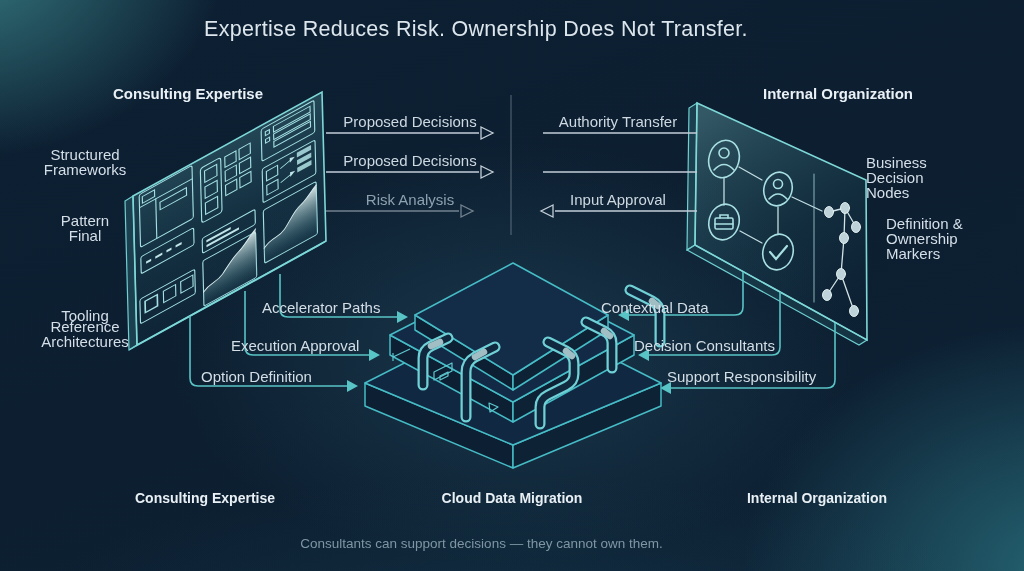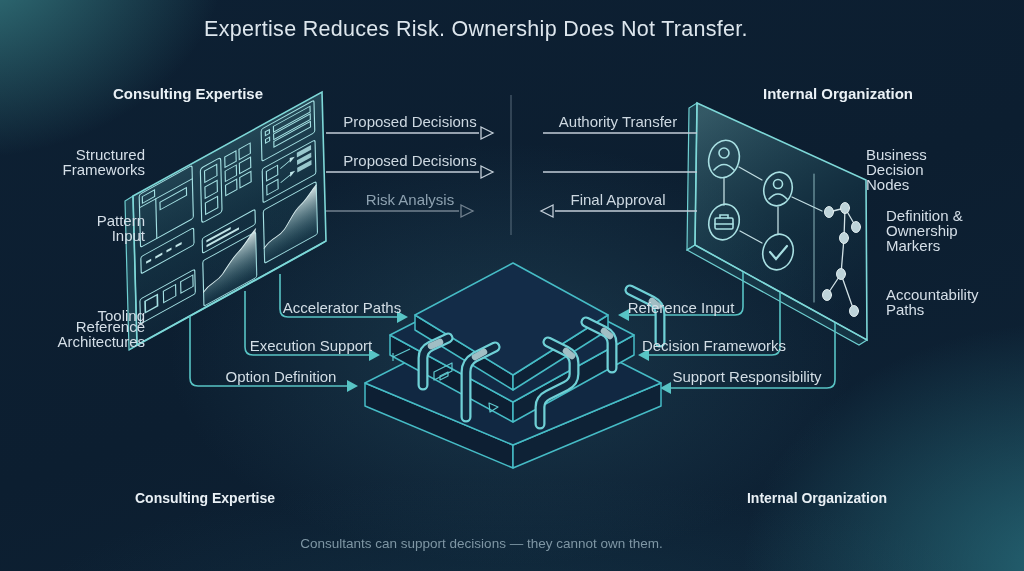--- a/index.html
+++ b/index.html
@@ -13,25 +13,25 @@
       radial-gradient(700px 200px at 50% 108%, rgba(30,80,100,.25), rgba(30,80,100,0) 70%),
       linear-gradient(160deg,#0d2033 0%,#0c1e30 52%,#0e2336 100%);
   }
   .stage *{box-sizing:border-box;}
   svg{position:absolute;left:0;top:0;}
   .label{position:absolute;color:#d5dfe8;font-size:15px;line-height:15px;}
   .main-title{left:0;top:22px;width:952px;text-align:center;font-size:21.5px;
     color:#dde6ed;letter-spacing:.3px;}
   .panel-title{font-weight:bold;font-size:15px;color:#eaf1f6;text-align:center;width:160px;}
   .side-label{white-space:pre-line;width:120px;}
-  .side-label.right{text-align:left;}
-  .side-label.left{text-align:right;}
+  .side-label.right{text-align:left;margin-top:8px;}
+  .side-label.left{text-align:center;}
   .flow-label{width:160px;text-align:center;color:#cdd8e1;}
   .flow-label.dim{color:#8da1b0;}
-  .teal-label{width:160px;text-align:center;color:#d3dee6;}
+  .teal-label{width:160px;color:#d3dee6;}
   .footer-label{font-weight:bold;font-size:14px;color:#e9f0f5;width:200px;text-align:center;}
   .caption{left:0;top:536px;width:963px;text-align:center;font-size:13.5px;color:#7e96a4;}
 </style>
 </head>
 <body>
 
 <div class="stage">
 
 <svg width="1024" height="571" viewBox="0 0 1024 571">
   <defs>
@@ -309,44 +309,43 @@
 </svg>
 
 <div class="label main-title">Expertise Reduces Risk. Ownership Does Not Transfer.</div>
 
 <div class="label panel-title" style="left:108px;top:86px;">Consulting Expertise</div>
 <div class="label panel-title" style="left:758px;top:86px;">Internal Organization</div>
 
 <div class="label side-label left" style="left:25px;top:147px;">Structured
 Frameworks</div>
 <div class="label side-label left" style="left:25px;top:213px;">Pattern
-Input</div>
+Final</div>
 <div class="label side-label left" style="left:25px;top:280px;margin-top:28px;">Tooling</div>
 <div class="label side-label left" style="left:25px;top:319px;">Reference
 Architectures</div>
 
 <div class="label side-label right" style="left:866px;top:147px;">Business Decision
 Nodes</div>
 <div class="label side-label right" style="left:886px;top:208px;">Definition &amp;
 Ownership
 Markers</div>
-<div class="label side-label right" style="left:886px;top:287px;">Accountability
-Paths</div>
 
 <div class="label flow-label" style="left:330px;top:114px;">Proposed Decisions</div>
 <div class="label flow-label" style="left:330px;top:153px;">Proposed Decisions</div>
 <div class="label flow-label dim" style="left:330px;top:192px;">Risk Analysis</div>
 <div class="label flow-label" style="left:538px;top:114px;">Authority Transfer</div>
-<div class="label flow-label" style="left:538px;top:192px;">Final Approval</div>
+<div class="label flow-label" style="left:538px;top:192px;">Input Approval</div>
 
 <div class="label teal-label" style="left:262px;top:300px;">Accelerator Paths</div>
-<div class="label teal-label" style="left:231px;top:338px;">Execution Support</div>
+<div class="label teal-label" style="left:231px;top:338px;">Execution Approval</div>
 <div class="label teal-label" style="left:201px;top:369px;">Option Definition</div>
-<div class="label teal-label" style="left:601px;top:300px;">Reference Input</div>
-<div class="label teal-label" style="left:634px;top:338px;">Decision Frameworks</div>
+<div class="label teal-label" style="left:601px;top:300px;">Contextual Data</div>
+<div class="label teal-label" style="left:634px;top:338px;">Decision Consultants</div>
 <div class="label teal-label" style="left:667px;top:369px;">Support Responsibility</div>
 
 <div class="label footer-label" style="left:105px;top:491px;">Consulting Expertise</div>
+<div class="label footer-label" style="left:412px;top:491px;">Cloud Data Migration</div>
 <div class="label footer-label" style="left:717px;top:491px;">Internal Organization</div>
 
 <div class="label caption">Consultants can support decisions — they cannot own them.</div>
 
 </div>
 
 </body></html>

